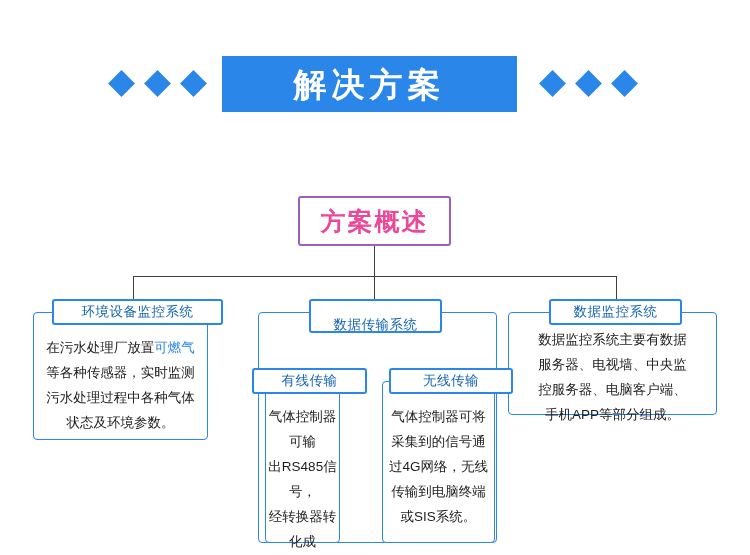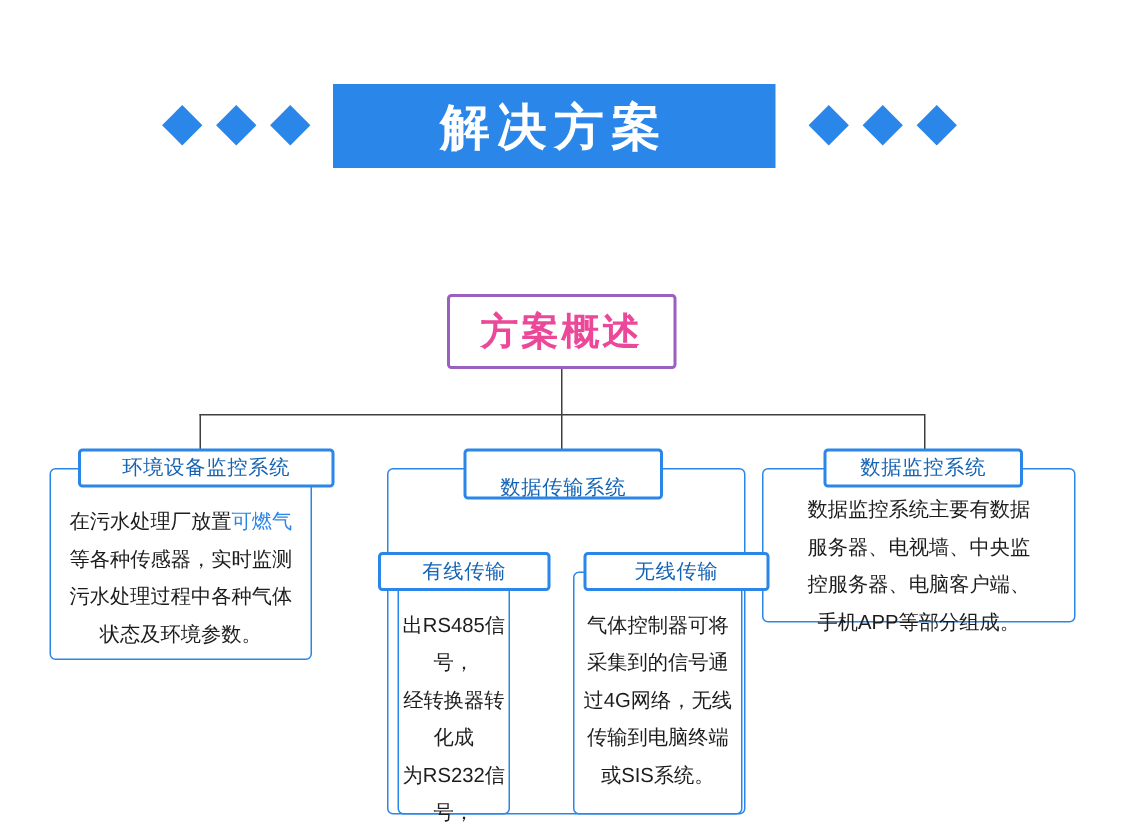--- a/index.html
+++ b/index.html
@@ -189,20 +189,21 @@
   <span class="chip-text">环境设备监控系统</span>
 </div>
 
 <div class="body-box" id="box-data"></div>
 <div class="chip" id="chip-data">
   <span class="chip-text">数据传输系统</span>
 </div>
 
 <div class="body-box" id="box-wired">
   <div class="body-text" id="txt-wired" style="padding:0 2px;">
+    <div>气体控制器可输</div>
     <div>出RS485信号，</div>
     <div>经转换器转化成</div>
     <div>为RS232信号，</div>
 
   </div>
 </div>
 <div class="chip" id="chip-wired">
   <span class="chip-text">有线传输</span>
 </div>
 

